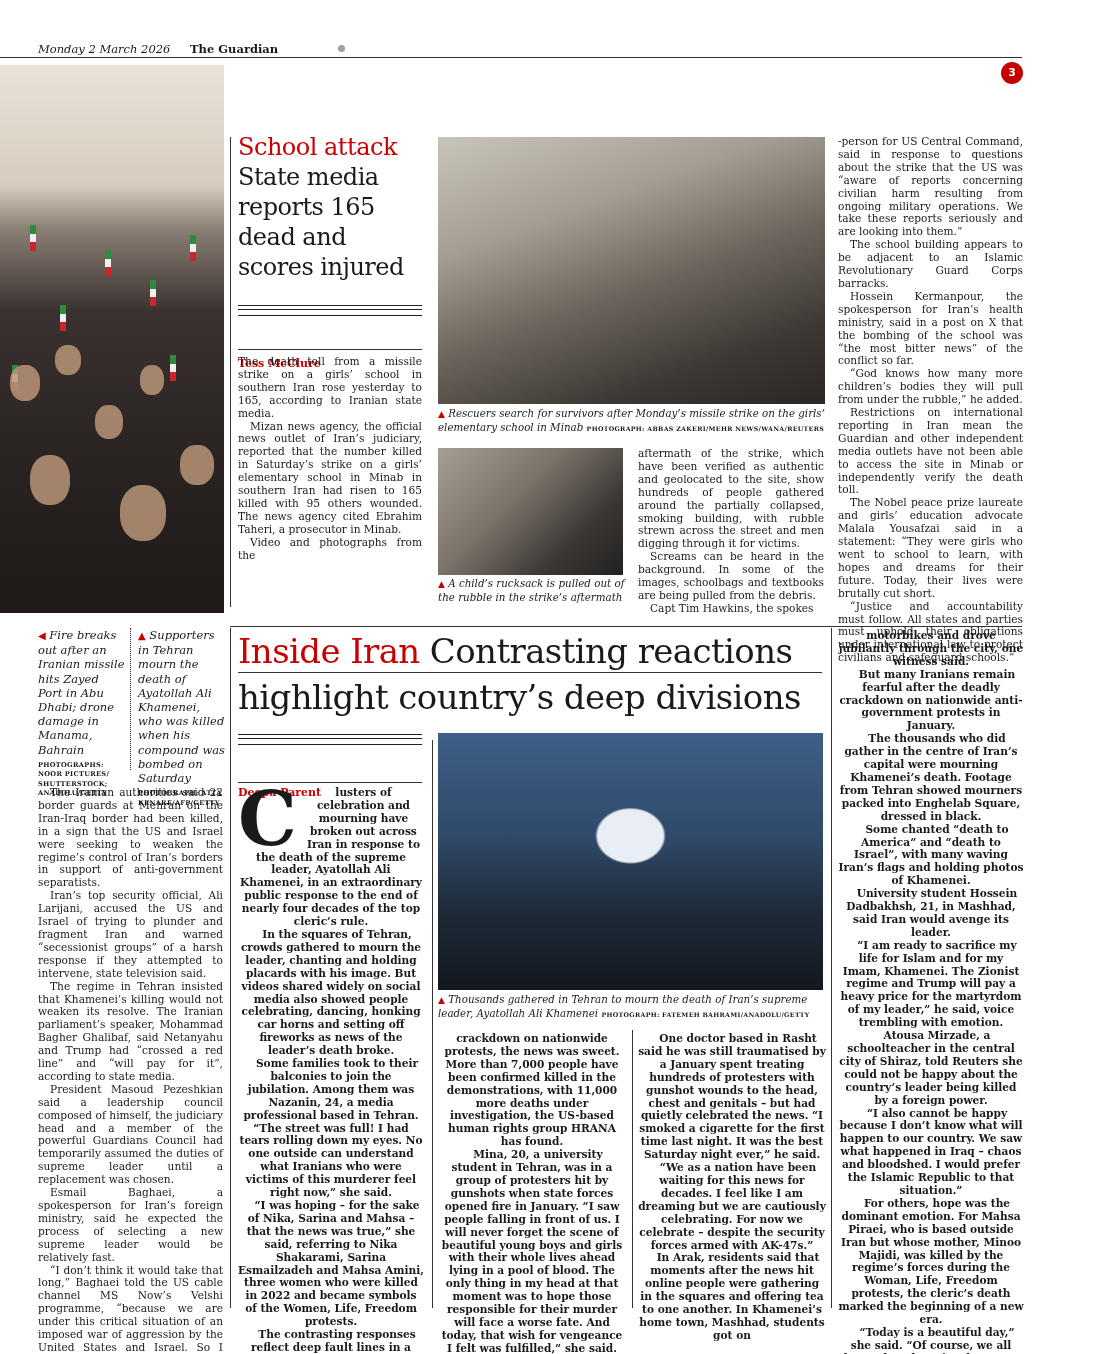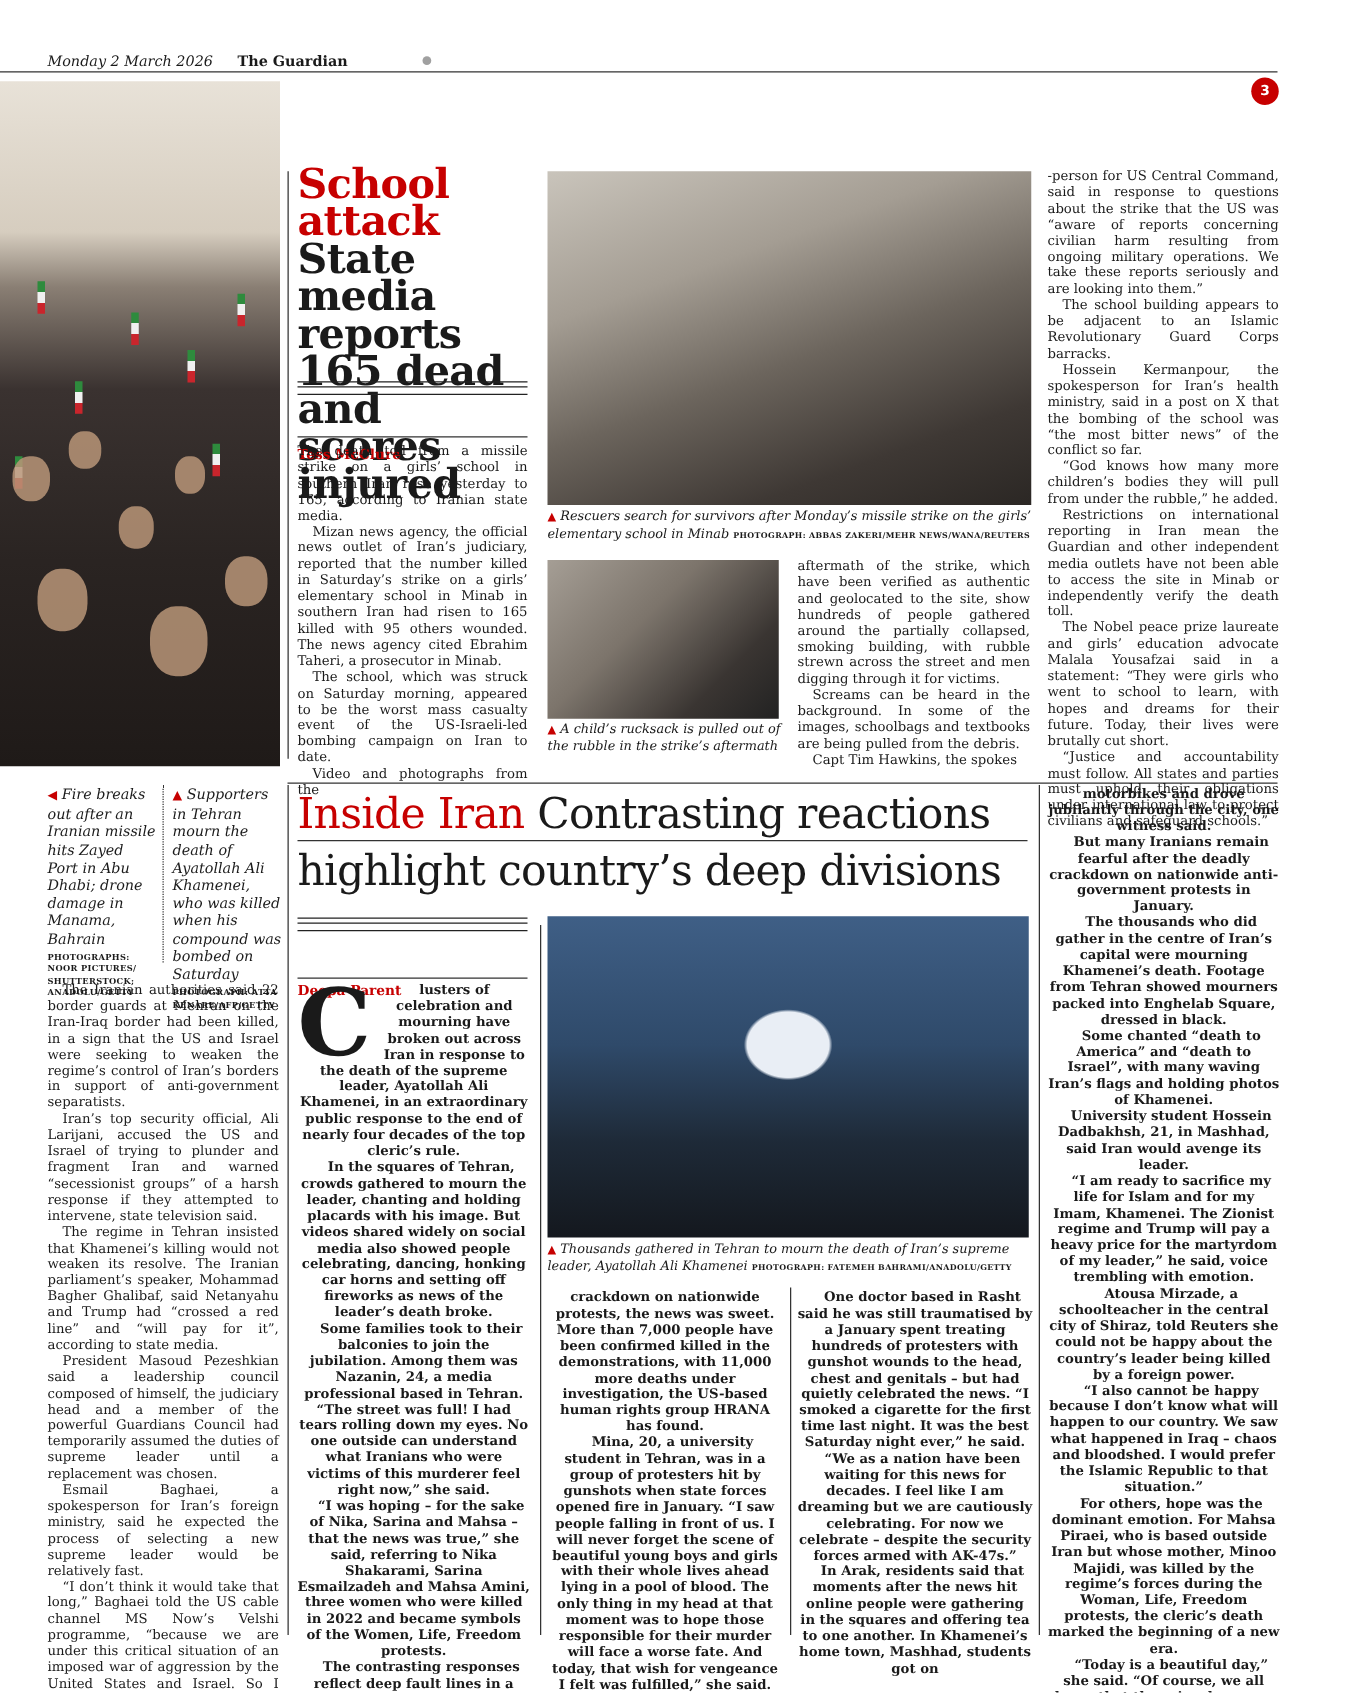--- a/index.html
+++ b/index.html
@@ -24,21 +24,21 @@
   .photo-rubble { left: 438px; top: 137px; width: 387px; height: 267px;
     background: linear-gradient(160deg, #c9c4bb 0%, #a49d93 30%, #6c655d 55%, #3e3834 80%, #2b2724 100%); }
   .photo-rucksack { left: 438px; top: 448px; width: 185px; height: 127px;
     background: linear-gradient(135deg, #a59e95 0%, #7c746b 40%, #3a3532 75%, #222 100%); }
   .photo-cleric { left: 438px; top: 733px; width: 385px; height: 257px;
     background: radial-gradient(ellipse at 50% 40%, #e9eef5 0 12%, transparent 13%),
                 linear-gradient(180deg, #3f5f86 0%, #2f4a6a 40%, #1e2a38 70%, #14181e 100%); }
   .vrule { background: #333; width: 1px; }
   .section-rule { left: 230px; top: 626px; width: 792px; height: 1px; background: #333; }
   .kicker-red { color: #c70000; }
-  .headline1 { left: 238px; top: 132px; width: 190px; font-weight: bold; font-size: 33px; line-height: 30px; letter-spacing: -0.5px; }
+  .headline1 { left: 238px; top: 132px; width: 190px; font-weight: normal; font-size: 24px; line-height: 30px; letter-spacing: -0.5px; }
   .byline-rules { height: 9px; border-top: 1px solid #222; border-bottom: 1px solid #222; position: absolute; }
   .byline-rules::after { content: ""; position: absolute; left: 0; right: 0; top: 3px; height: 1px; background: #222; }
   .byline { font-weight: bold; font-size: 11px; color: #c70000; margin-top: 40px; }
   .text { font-size: 10.6px; line-height: 12.9px; text-align: justify; }
   .text p { margin: 0; text-indent: 12px; }
   .text p.noind { text-indent: 0; }
   .caption { font-size: 10.3px; line-height: 12.6px; font-style: italic; }
   .caption .tri { color: #c70000; font-style: normal; font-size: 9px; }
   .credit { font-style: normal; font-size: 6.3px; font-weight: bold; letter-spacing: .3px; text-transform: uppercase; }
   .side-cap { font-size: 11.5px; line-height: 14.2px; font-style: italic; }
@@ -112,21 +112,20 @@
   <div class="kicker-red">School attack</div>
   <div>State media reports 165 dead and scores injured</div>
 </div>
 <div class="byline-rules" style="left:238px;top:305px;width:184px;"></div>
 <div class="abs byline" style="left:238px;top:317px;">Tess McClure</div>
 <div class="abs" style="left:238px;top:349px;width:184px;height:1px;background:#333;"></div>
 
 <div class="abs text" style="left:238px;top:355px;width:184px;">
   <p class="noind">The death toll from a missile strike on a girls’ school in southern Iran rose yesterday to 165, according to Iranian state media.</p>
   <p>Mizan news agency, the official news outlet of Iran’s judiciary, reported that the number killed in Saturday’s strike on a girls’ elementary school in Minab in southern Iran had risen to 165 killed with 95 others wounded. The news agency cited Ebrahim Taheri, a prosecutor in Minab.</p>
-  <p>The school, which was struck on Saturday morning, appeared to be the worst mass casualty event of the US-Israeli-led bombing campaign on Iran to date.</p>
   <p>Video and photographs from the</p>
 </div>
 
 <div class="abs photo photo-rubble"></div>
 <div class="abs caption" style="left:438px;top:407px;width:390px;">
   <span class="tri">▲</span>
   <span>Rescuers search for survivors after Monday’s missile strike on the girls’ elementary school in Minab</span>
   <span class="credit">PHOTOGRAPH: ABBAS ZAKERI/MEHR NEWS/WANA/REUTERS</span>
 </div>
 

